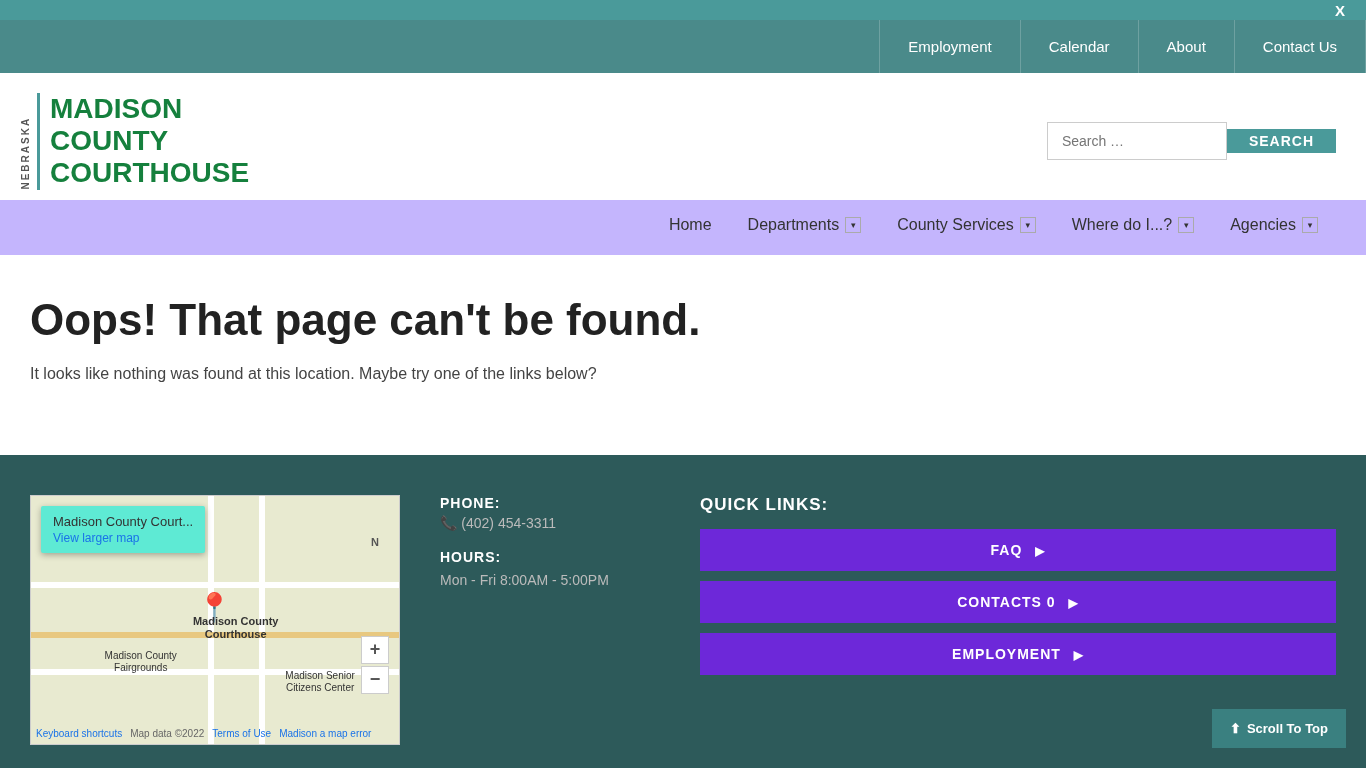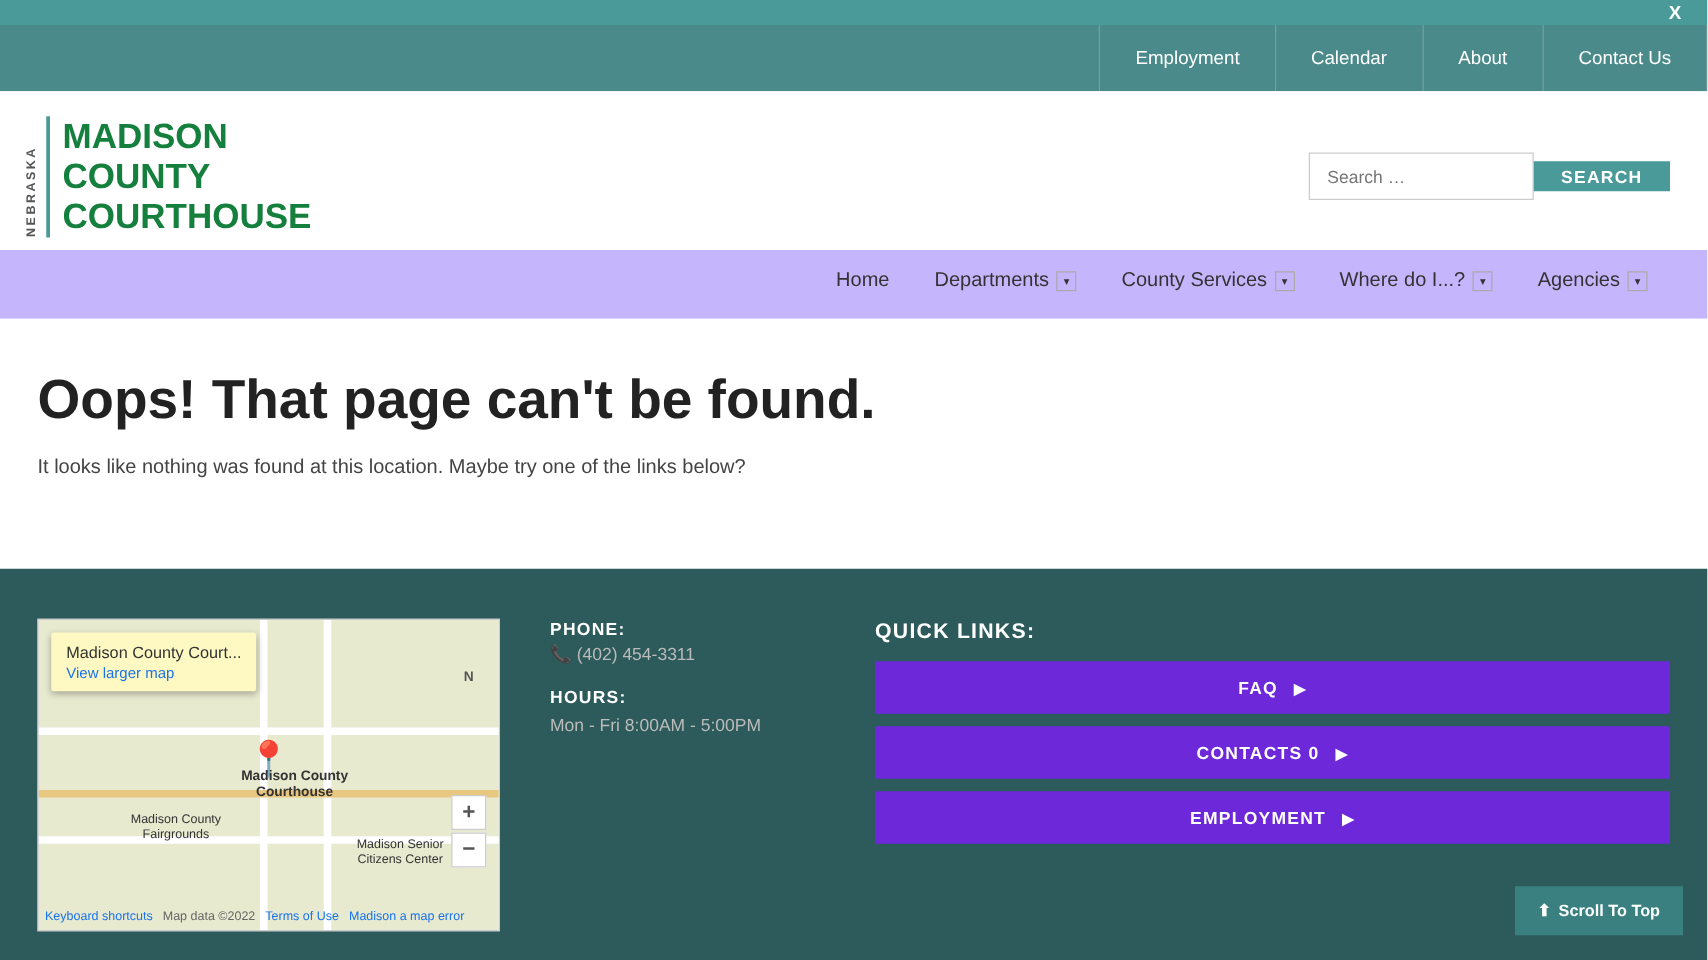--- a/index.html
+++ b/index.html
@@ -162,21 +162,21 @@
       height: 250px;
       background: #eee;
       position: relative;
       overflow: hidden;
       border: 1px solid #ccc;
     }
     .map-tooltip {
       position: absolute;
       top: 10px;
       left: 10px;
-      background: #fef9c3;
+      background: #5eead4;
       padding: 8px 12px;
       border-radius: 2px;
       box-shadow: 0 2px 6px rgba(0,0,0,0.3);
       font-size: 13px;
       color: #333;
       z-index: 10;
     }
     .map-tooltip a {
       color: #1a73e8;
       text-decoration: none;

